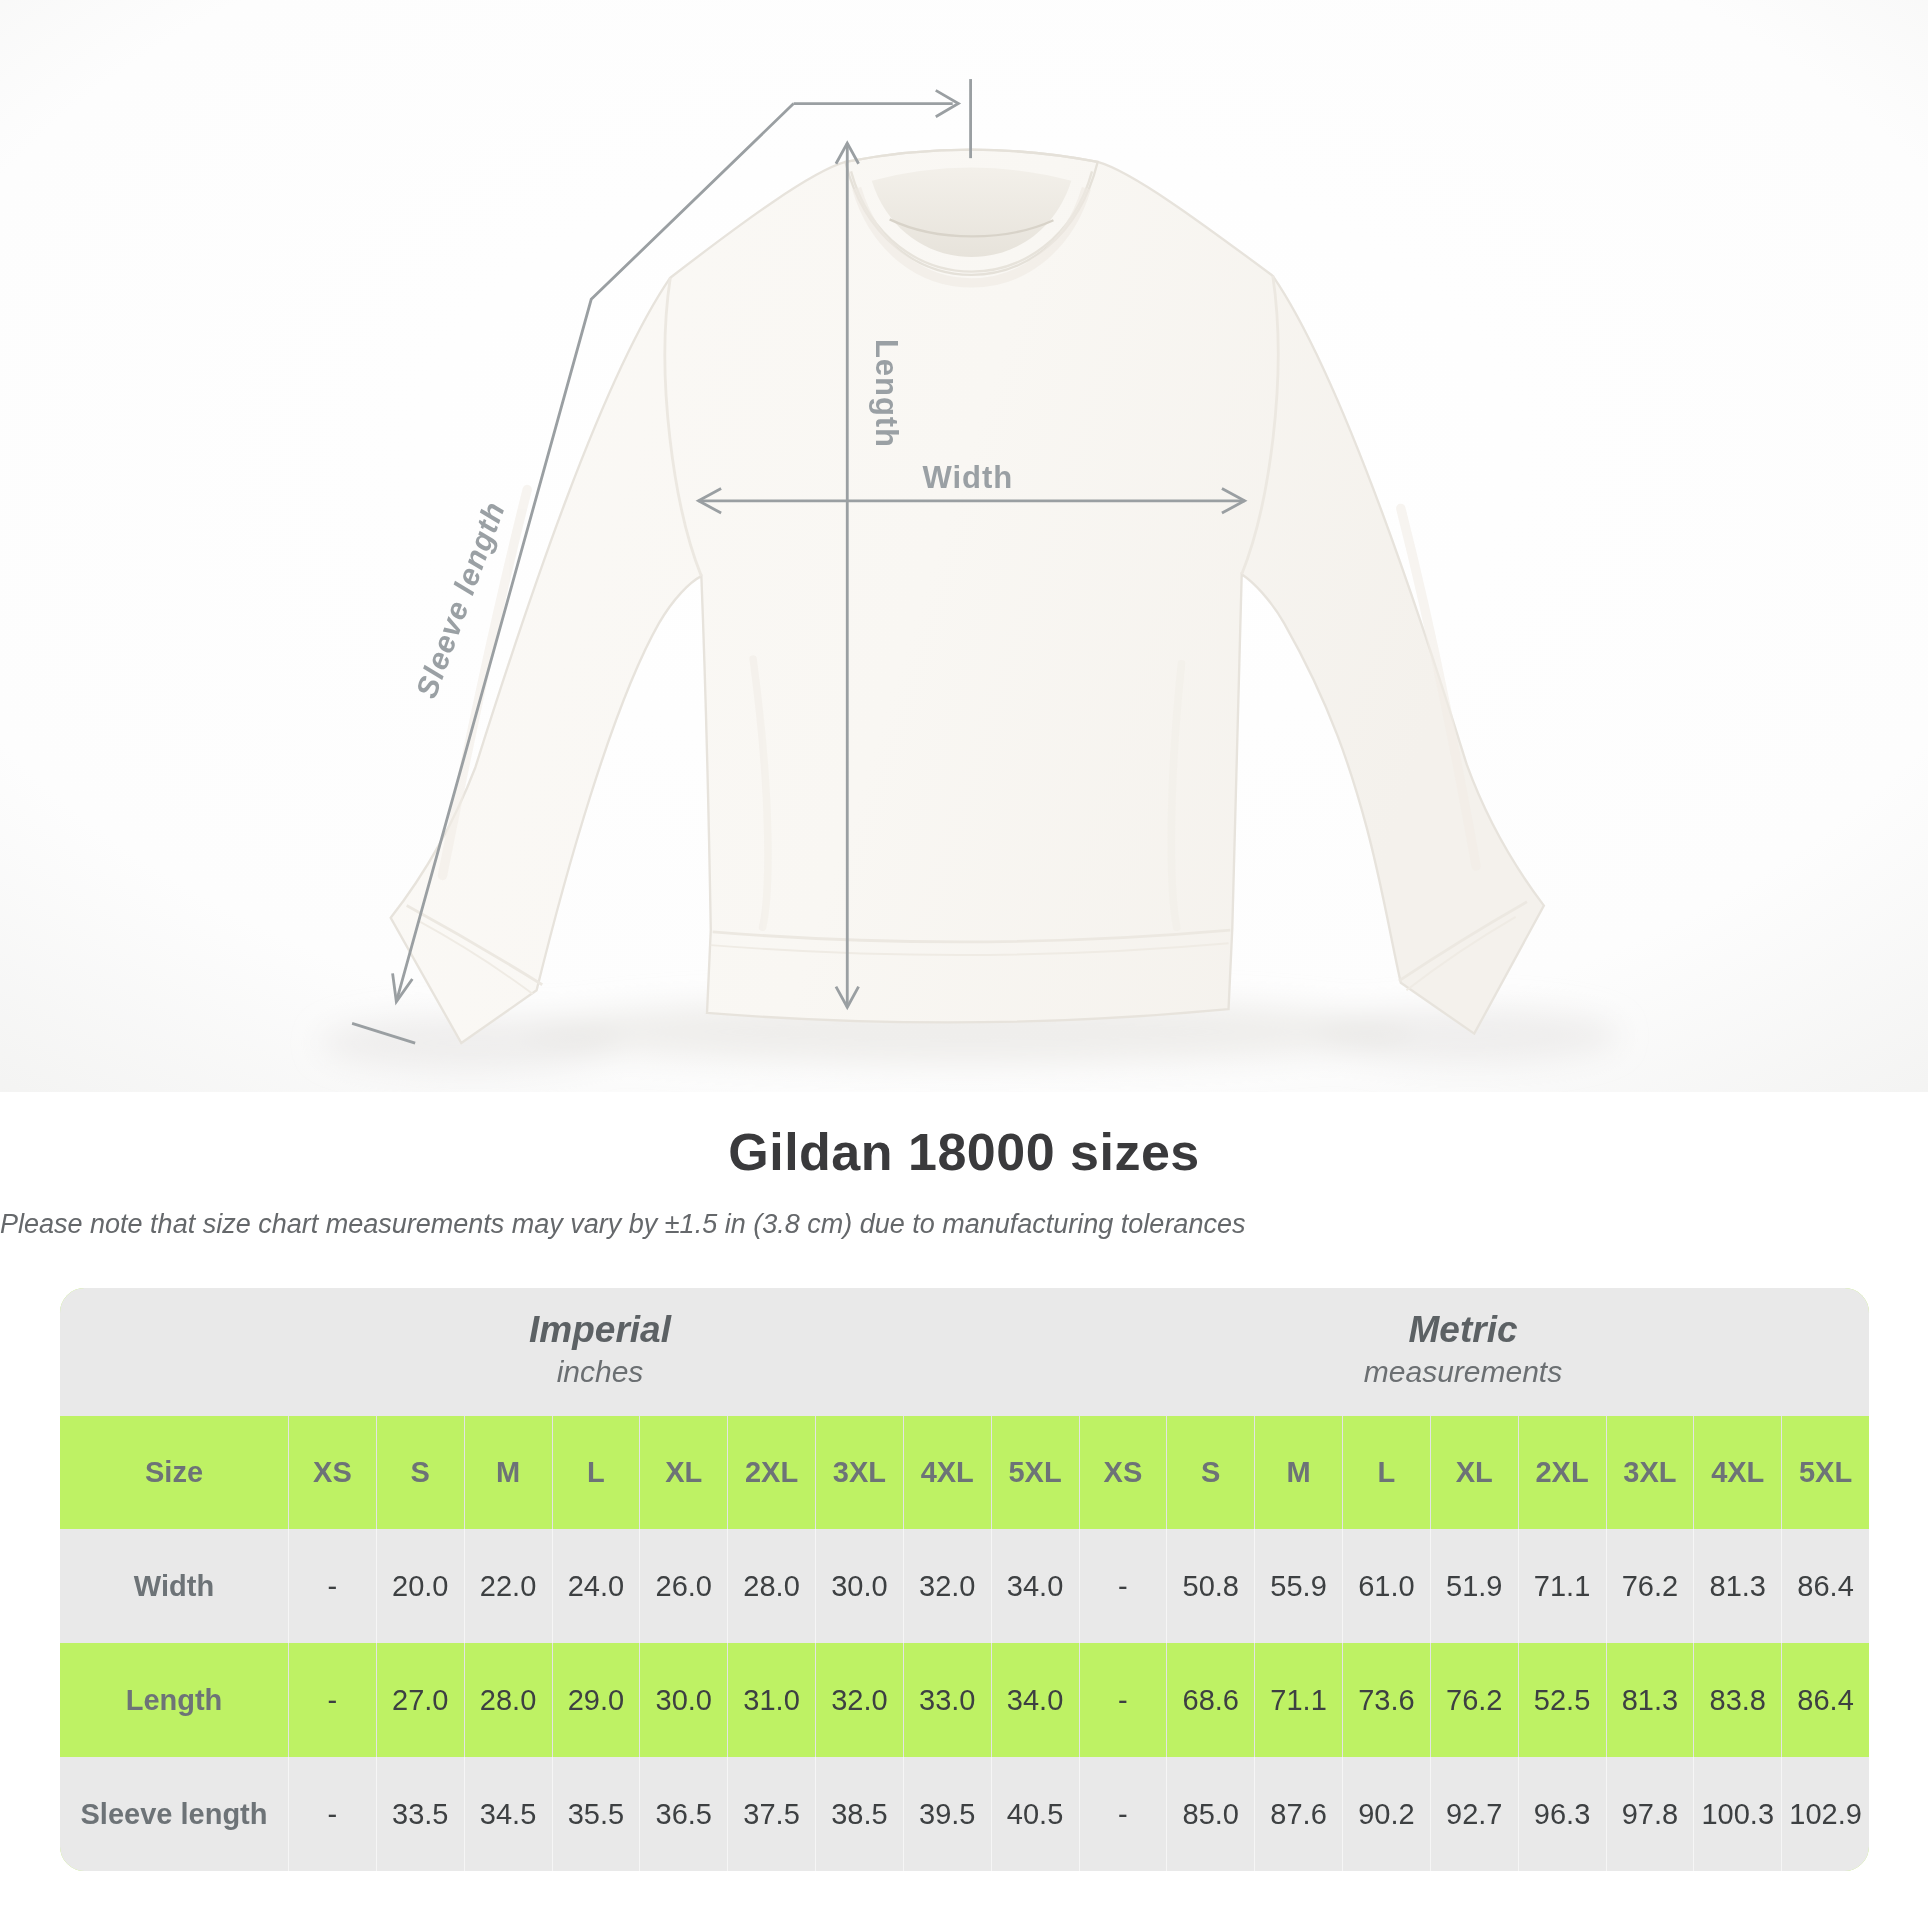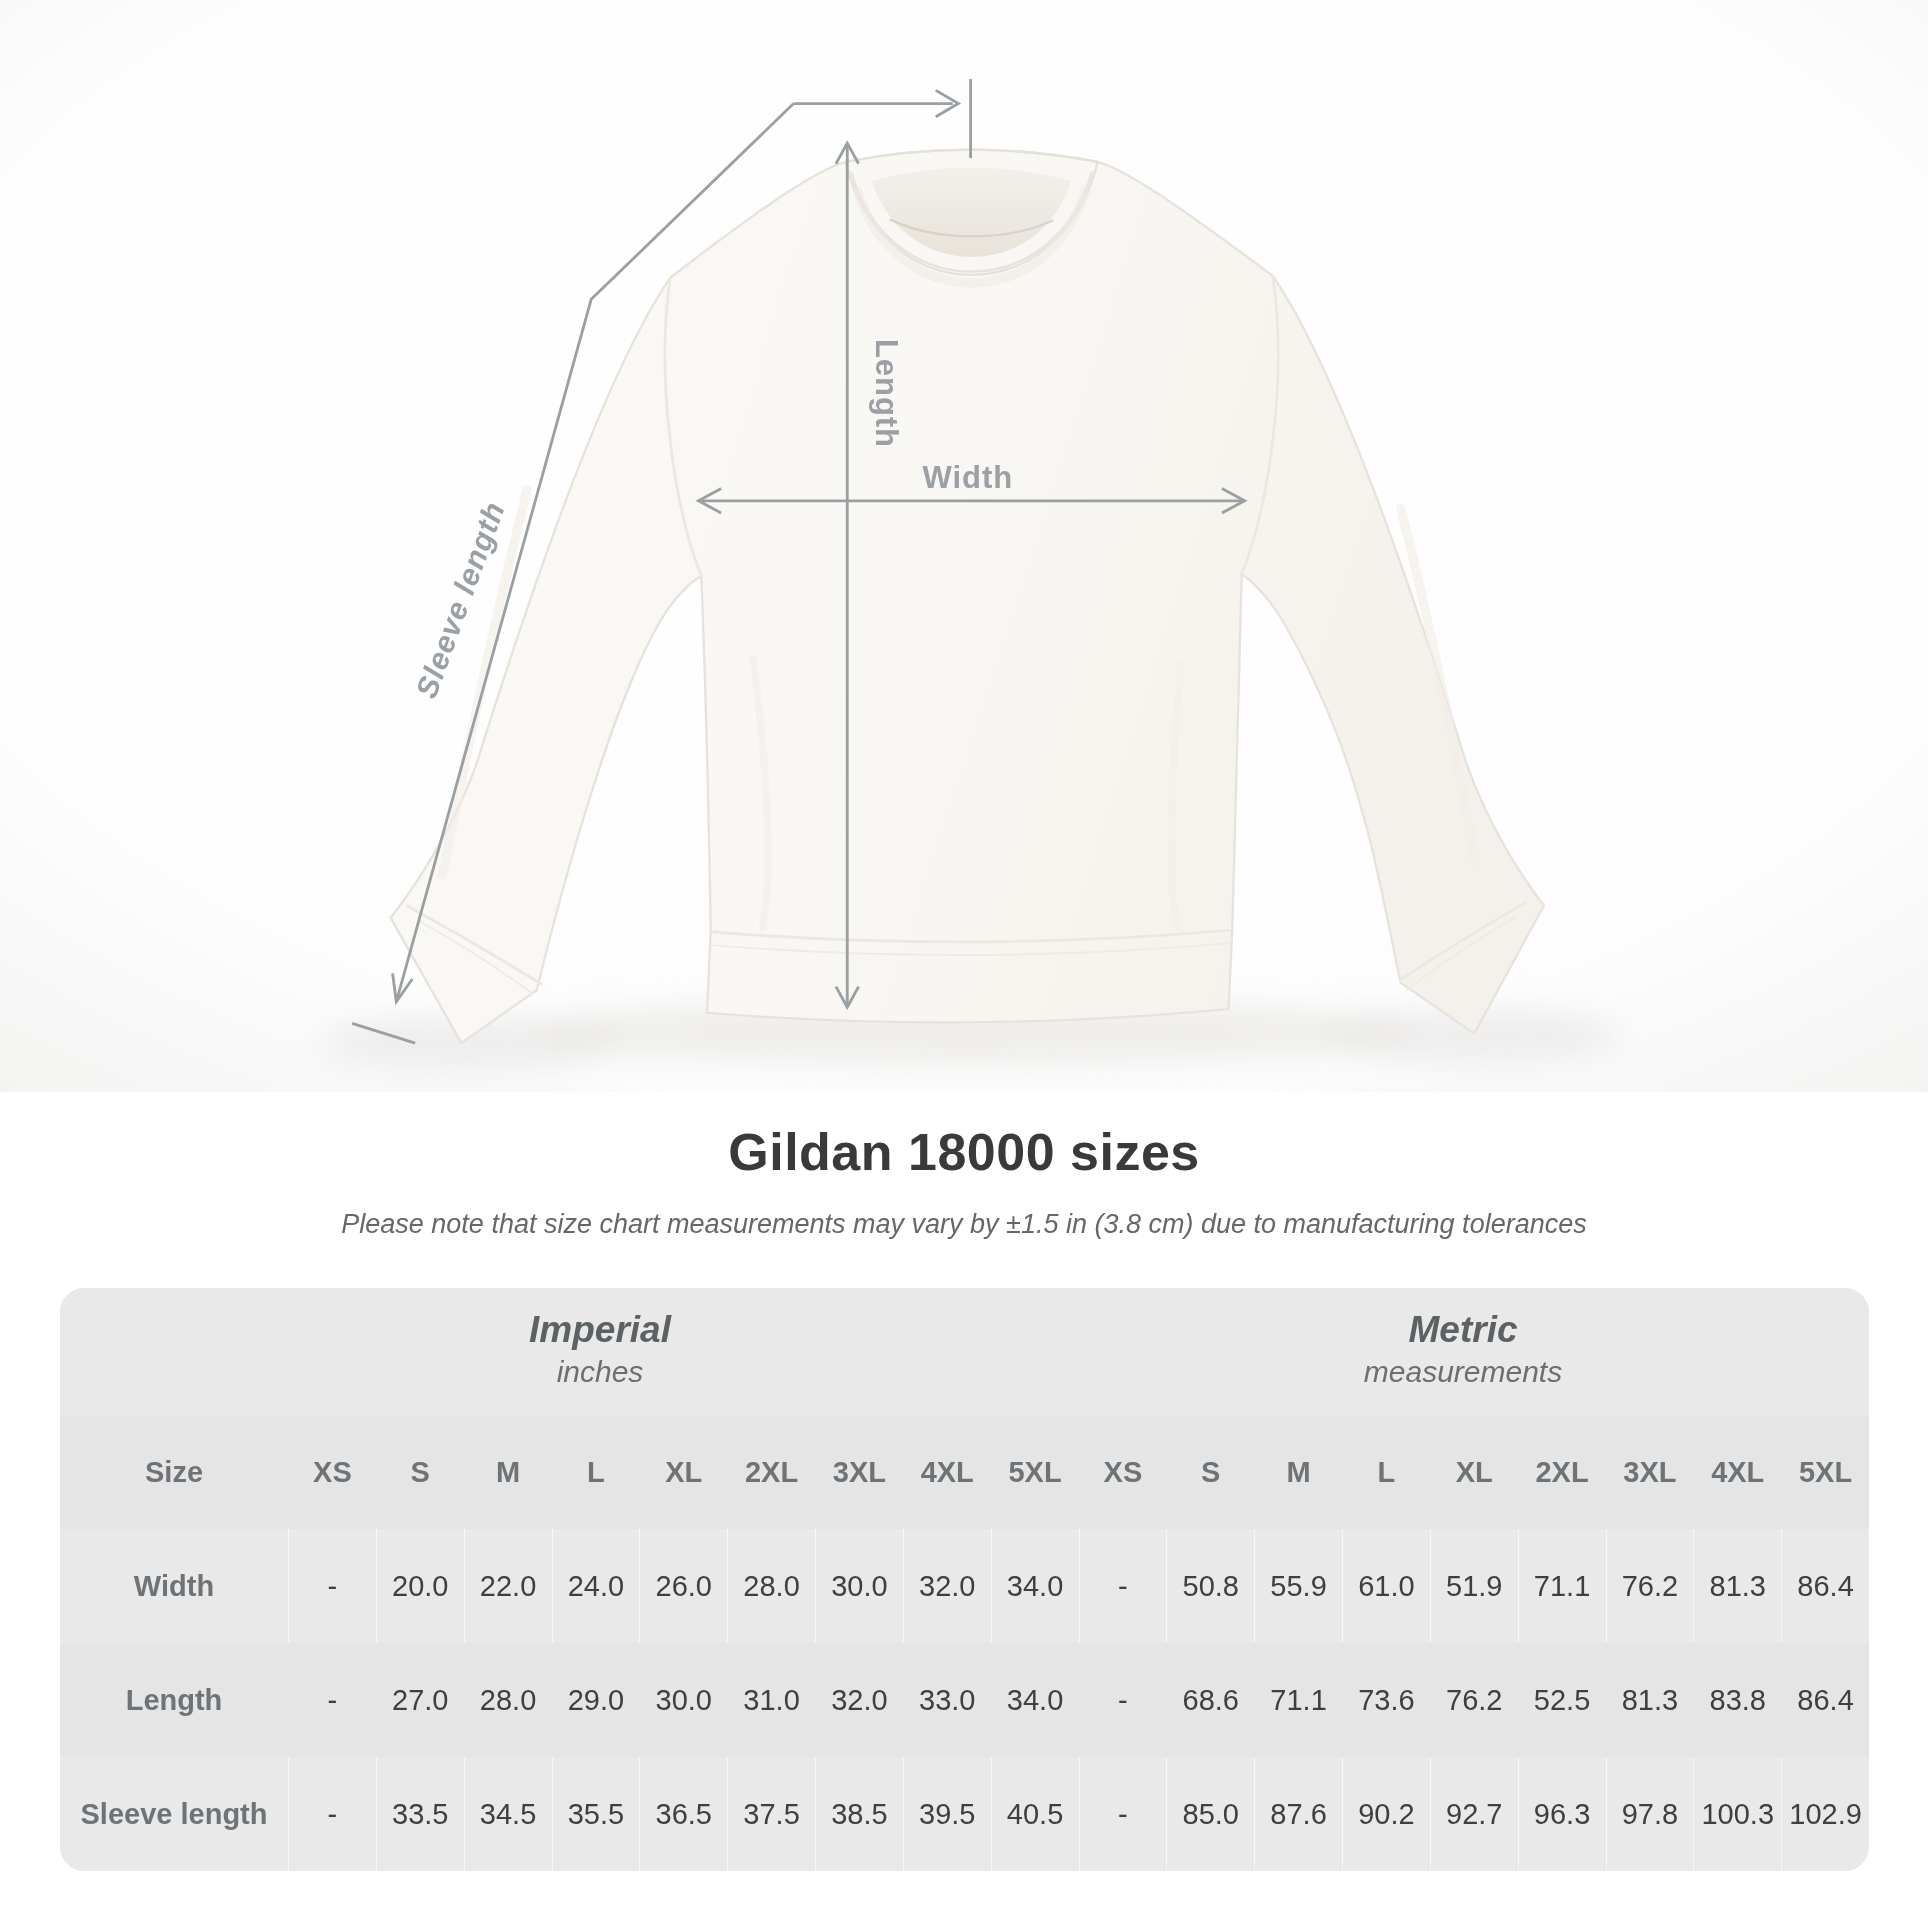--- a/index.html
+++ b/index.html
@@ -11,27 +11,27 @@
   
   .hero{position:absolute;left:0;top:0;width:1928px;height:1092px;}
   .ann-label{font-weight:bold;font-size:33px;fill:#9aa0a4;letter-spacing:1px;}
   .ann-label-italic{font-weight:bold;font-style:italic;font-size:32px;fill:#9aa0a4;letter-spacing:1px;}
   
   .page-title{
     position:absolute;top:1122px;left:0;width:100%;text-align:center;
     font-size:52px;font-weight:bold;color:#3a3a3c;letter-spacing:0.5px;
   }
   .subtitle{
-    position:absolute;top:1209px;left:0;width:100%;text-align:center;
+    position:absolute;top:1209px;left:0;width:100%;
     font-size:27px;font-style:italic;color:#65686b;
   }
   
   .size-table{
     position:absolute;left:60px;top:1288px;width:1809px;height:583px;
-    border-radius:24.5px;overflow:hidden;background:#e5e5e5;
+    border-radius:24.5px;overflow:hidden;background:#bef264;
   }
   .band{position:relative;height:128px;background:#e9e9e9;}
   .band-group{position:absolute;top:21px;text-align:center;transform:translateX(-50%);}
   .band-group .g-label{font-size:37px;font-weight:bold;font-style:italic;color:#5c6164;line-height:1.15;}
   .band-group .g-unit{font-size:30px;font-style:italic;color:#6b6f72;line-height:1.35;}
   .band-group.imperial{left:540px;}
   .band-group.metric{left:1403px;}
   .grid{
     display:grid;
     grid-template-columns:228px repeat(18,1fr);

